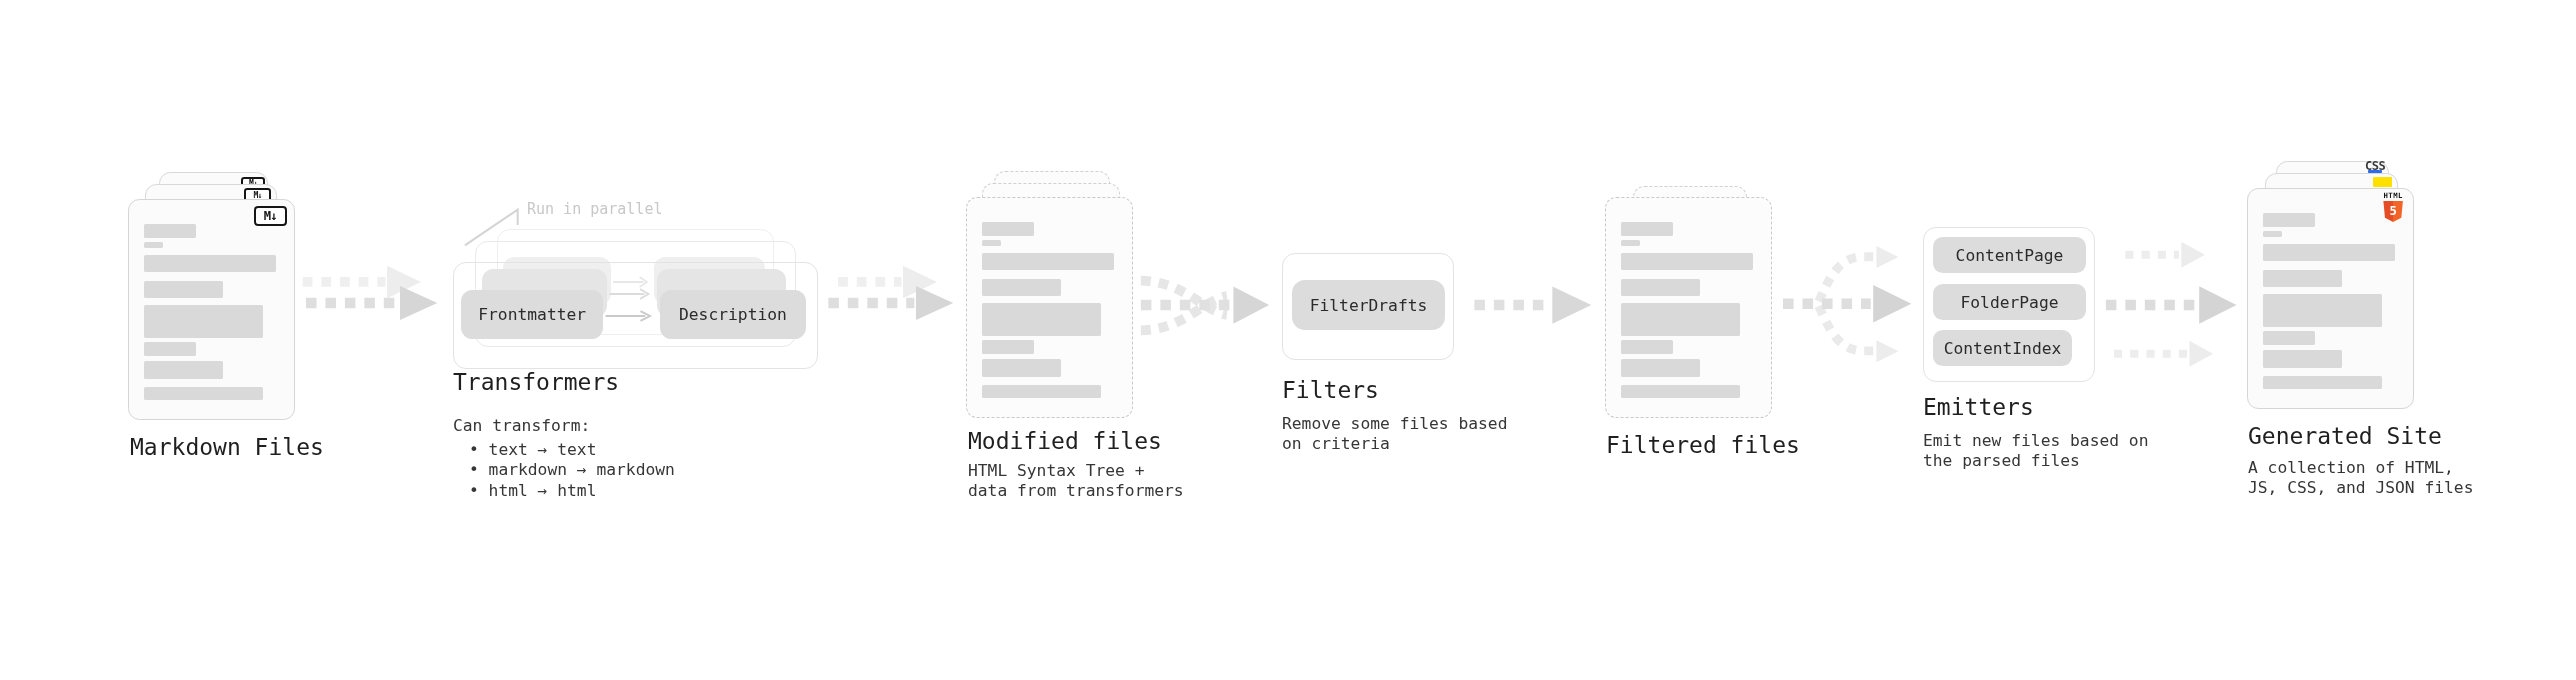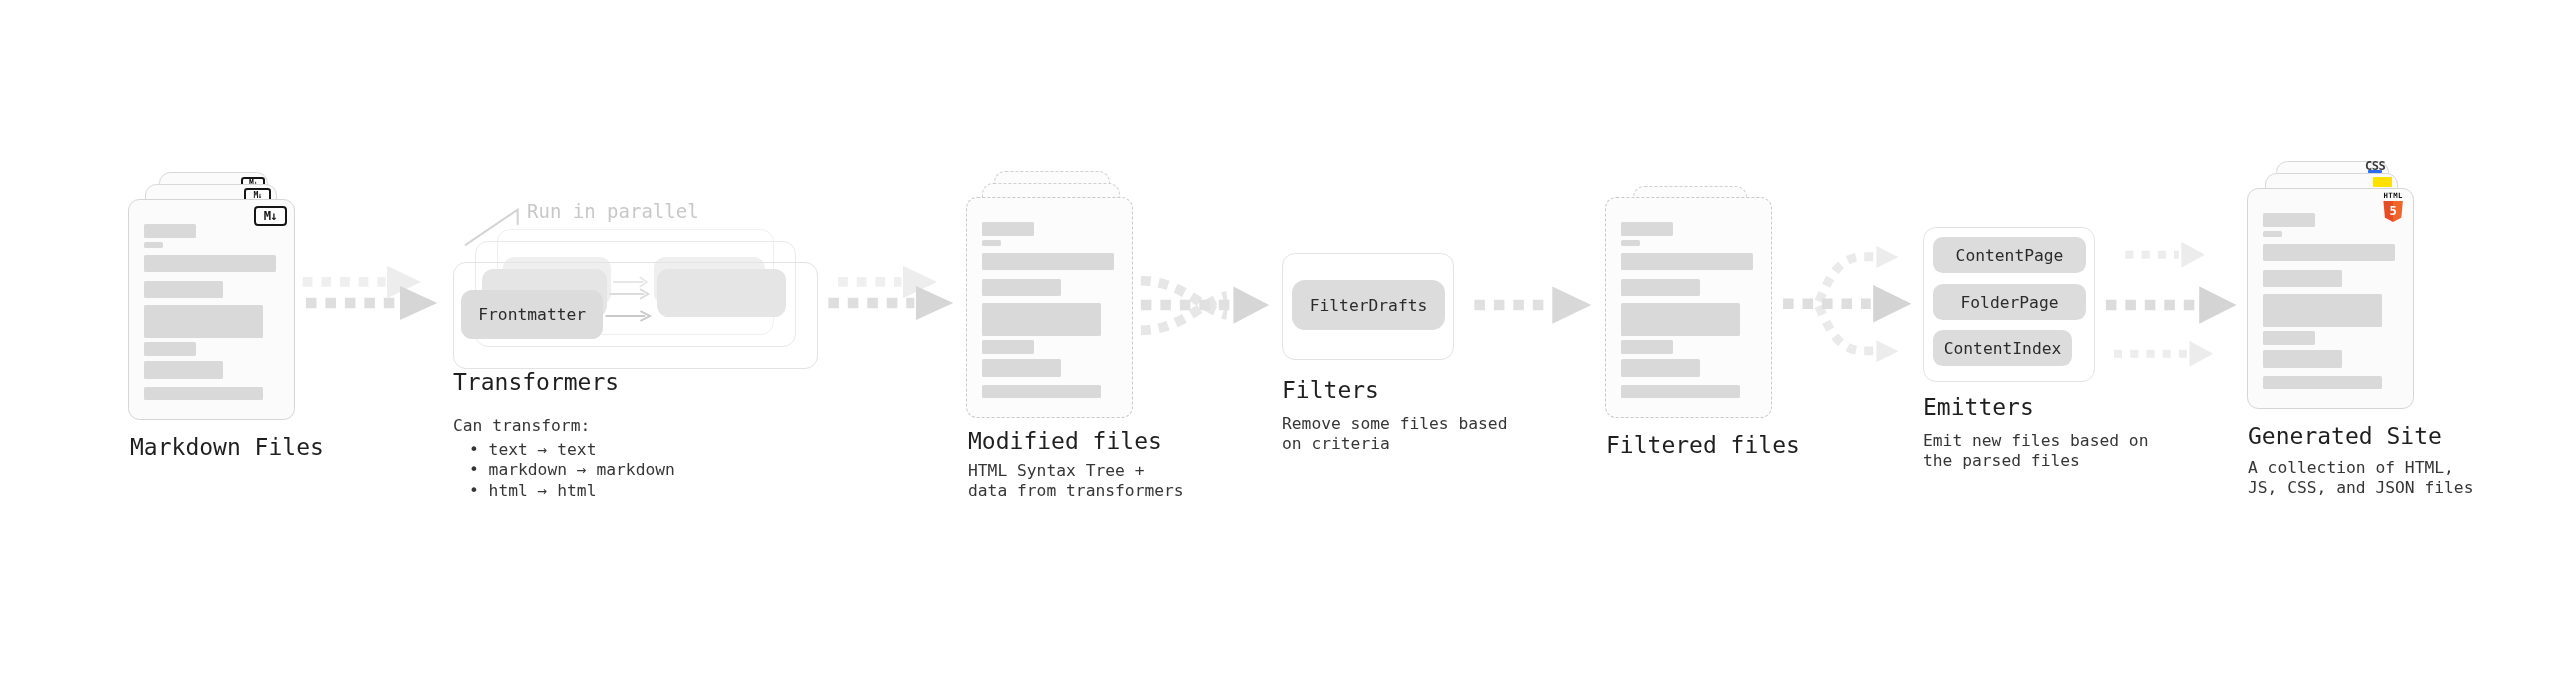--- a/index.html
+++ b/index.html
@@ -56,21 +56,21 @@
           display:flex;align-items:center;justify-content:center;color:#2b2b2b;font-size:16.3px;}
   .t-pill.l{left:2.2%;width:39%;}
   .t-pill.r{left:56.6%;width:40.2%;}
   .t-layer.mid .t-pill{background:#e5e5e5;}
   .t-layer.back .t-pill{background:#efefef;}
   .t-arrow{position:absolute;left:41.4%;top:50%;transform:translateY(-50%);width:15.2%;height:14.6px;}
 
   
   .node-label{position:absolute;font-size:23px;font-weight:500;color:#1f1f1f;white-space:nowrap;}
   .node-desc{position:absolute;font-size:16.3px;color:#363636;line-height:20.3px;white-space:nowrap;}
-  .note-text{position:absolute;font-size:19px;color:#c8c8c8;white-space:nowrap;}
+  .note-text{position:absolute;font-size:15px;color:#c8c8c8;white-space:nowrap;}
   .bullets div{white-space:nowrap;margin-left:12px;}
 </style>
 </head>
 <body>
 
 <div id="stage">
 
   <div>
     <div class="doc-back" style="left:159px;top:172px;width:109px;height:57px;"></div>
     <div class="md-icon mini abs" style="left:241px;top:177px;width:24.4px;height:12.2px;">M↓</div>
@@ -116,20 +116,21 @@
       <div class="t-pill l"></div>
       <div class="t-pill r"></div>
       <svg class="t-arrow" viewBox="0 0 70 18" preserveAspectRatio="none">
         <line x1="2" y1="9" x2="52" y2="9" stroke="#dcdcdc" stroke-width="2.4"></line>
         <path d="M46,3 L58,9 L46,15" fill="none" stroke="#dcdcdc" stroke-width="2.4"></path>
       </svg>
     </div>
     <div class="t-layer front" style="left:453px;top:252px;width:365px;height:107px;margin-top:10px;">
       <div class="t-box"></div>
       <div class="t-pill l">Frontmatter</div>
+      <div class="t-pill r">Description</div>
       <svg class="t-arrow" viewBox="0 0 70 18" preserveAspectRatio="none">
         <line x1="2" y1="9" x2="52" y2="9" stroke="#c9c9c9" stroke-width="2.4"></line>
         <path d="M46,3 L58,9 L46,15" fill="none" stroke="#c9c9c9" stroke-width="2.4"></path>
       </svg>
     </div>
     <svg class="abs" style="left:460px;top:203px;" width="65" height="49" viewBox="0 0 80 60">
       <path d="M6,52 L71,8 L71,27" fill="none" stroke="#d4d4d4" stroke-width="2.5"></path>
     </svg>
     <div class="note-text" style="left:527px;top:200px;">Run in parallel</div>
     <div class="node-label" style="left:453px;top:369px;">Transformers</div>

